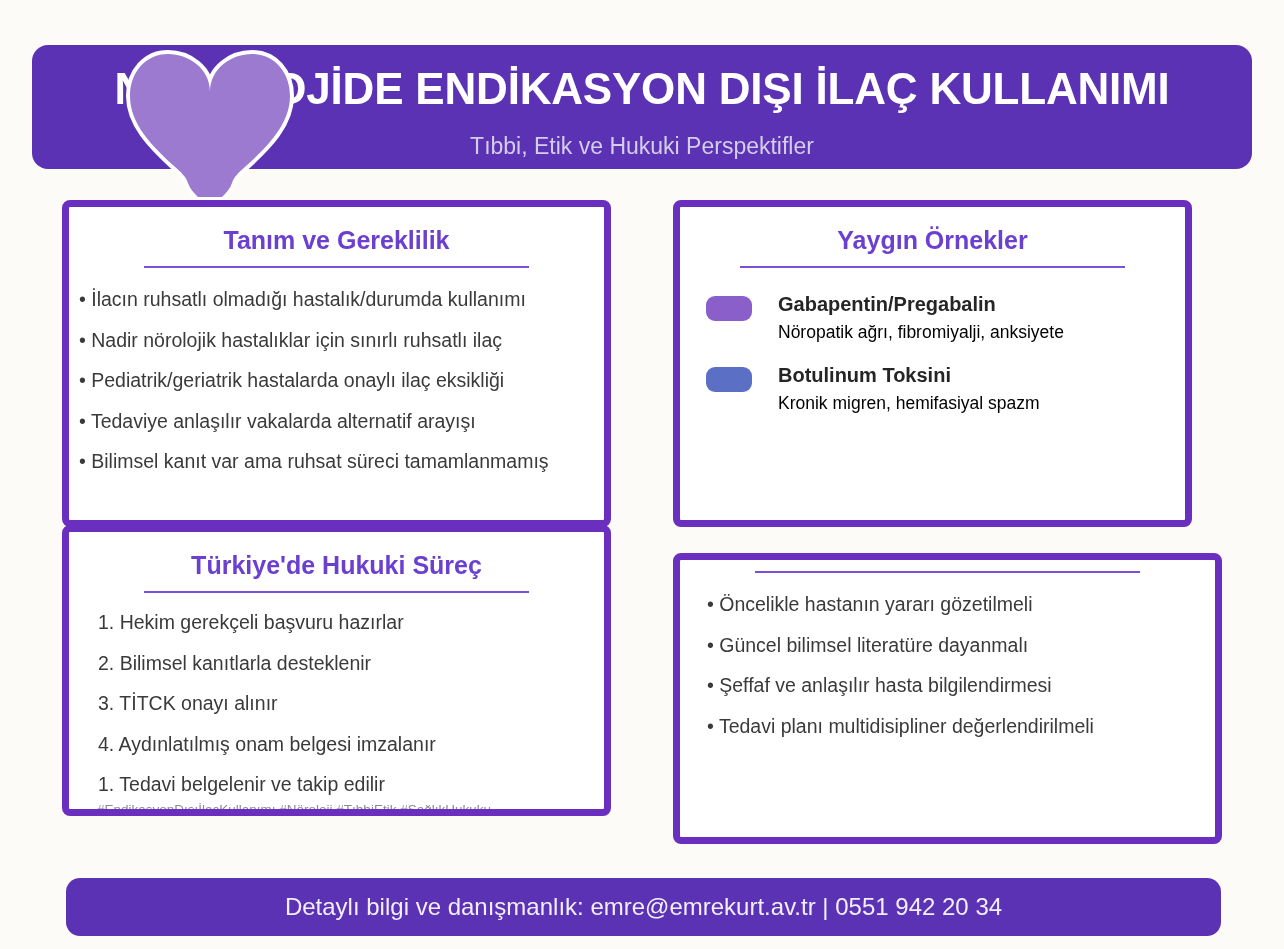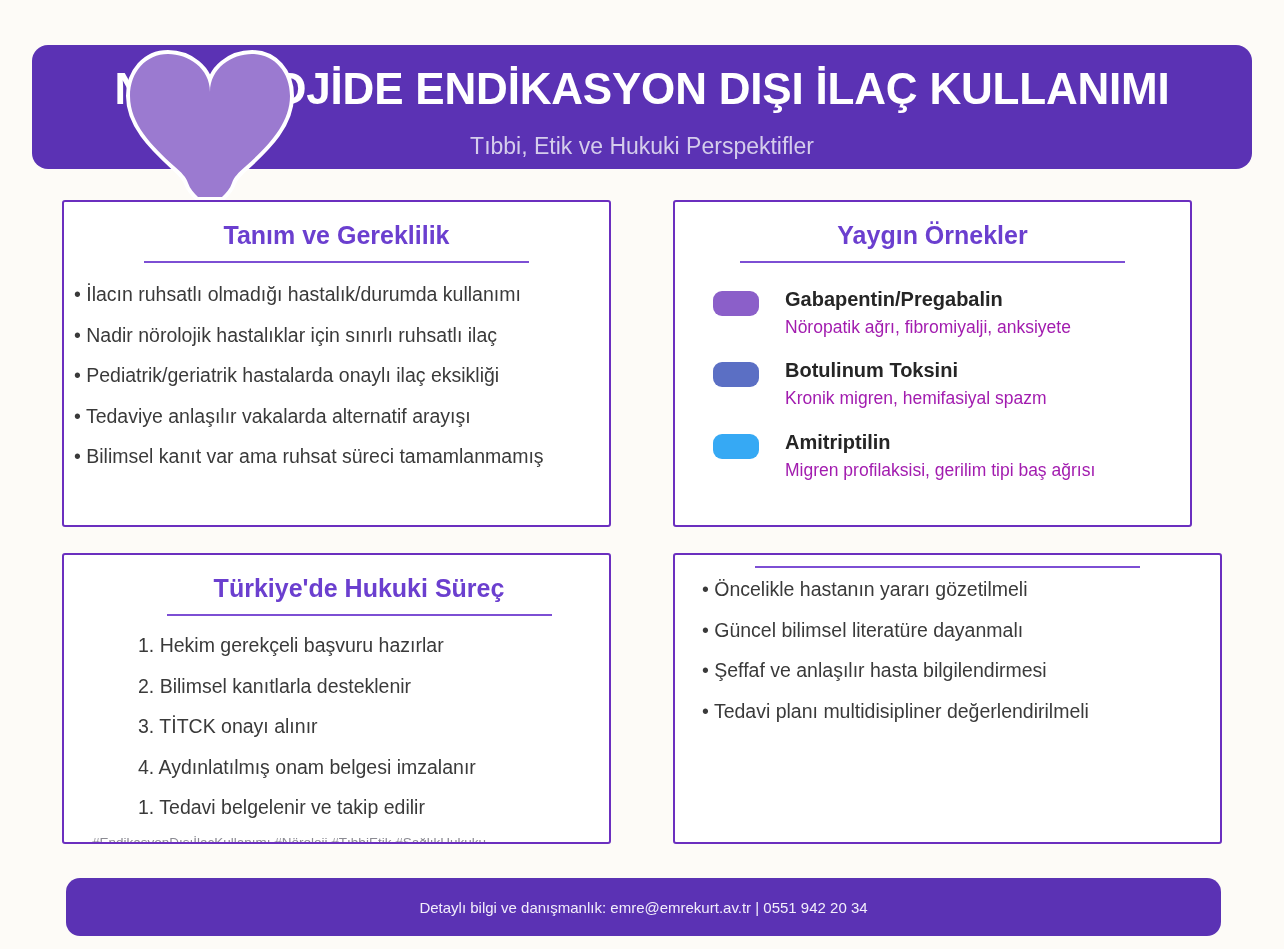--- a/index.html
+++ b/index.html
@@ -70,28 +70,28 @@
     width: 204px;
     height: 150px;
     z-index: 6;
     pointer-events: none;
   }
 
   
   .card {
     position: absolute;
     background: #ffffff;
-    border: 2px solid #f97316;
-    border-radius: 3px;
+    border: 7px solid #f97316;
+    border-radius: 8px;
     overflow: hidden;
   }
 
   .card-1 { left: 62px;  top: 200px; width: 549px; height: 327px; z-index: 3; }
   .card-2 { left: 673px; top: 200px; width: 519px; height: 327px; z-index: 3; }
-  .card-3 { left: 62px;  top: 553px; width: 549px; height: 291px; z-index: 3; padding-left: 45px; }
+  .card-3 { left: 62px;  top: 525px; width: 549px; height: 291px; z-index: 3; }
   .card-4 { left: 673px; top: 553px; width: 549px; height: 291px; z-index: 3; }
 
   .card-title {
     margin-top: 19px;
     text-align: center;
     color: #6b3fcf;
     font-size: 25px;
     font-weight: bold;
     white-space: nowrap;
   }
@@ -113,38 +113,38 @@
     font-size: 19.5px;
     line-height: 1.0;
     white-space: nowrap;
     padding-left: 10px;
     margin-bottom: 21px;
   }
   .list-row:last-child { margin-bottom: 0; }
 
   .card-1 .card-body { padding-top: 22px; }
   .card-3 .card-body { padding-top: 20px; }
-  .card-4 .card-body { padding-top: 12px; }
+  .card-4 .card-body { padding-top: 22px; }
 
   .card-3 .list-row { padding-left: 29px; margin-bottom: 21px; }
   .card-4 .list-row { padding-left: 27px; }
 
   
   .hashtags {
     position: absolute;
     left: 28px;
     bottom: -8px;
     color: #8a8a92;
     font-size: 13.5px;
     white-space: nowrap;
   }
 
   
   .legend {
-    padding: 26px 0 0 12px;
+    padding: 26px 0 0 0;
   }
 
   .legend-item {
     display: flex;
     align-items: flex-start;
     margin-bottom: 24px;
     padding-left: 26px;
   }
   .legend-item:last-child { margin-bottom: 0; }
 
@@ -162,21 +162,21 @@
   .legend-name {
     color: #252525;
     font-size: 20px;
     font-weight: bold;
     line-height: 1.05;
     white-space: nowrap;
   }
 
   .legend-desc {
     margin-top: 8px;
-    color: #a21caf;
+    color: #000000;
     font-size: 17.5px;
     line-height: 1.05;
     white-space: nowrap;
   }
 
   
   .footer {
     position: absolute;
     left: 66px;
     top: 878px;
@@ -184,21 +184,21 @@
     height: 58px;
     background: #5b32b4;
     border-radius: 14px;
     display: flex;
     align-items: center;
     justify-content: center;
   }
 
   .footer-text {
     color: #f2eefb;
-    font-size: 15px;
+    font-size: 24px;
     white-space: nowrap;
   }
 </style>
 </head>
 <body style="background: rgb(253, 251, 247);">
 
 <div id="page">
 
   <div class="header" style="background: rgb(91, 50, 180);">
     <div class="header-title">NÖROLOJİDE ENDİKASYON DIŞI İLAÇ KULLANIMI</div>
@@ -262,27 +262,20 @@
       </div>
 
       <div class="legend-item">
         <span class="legend-swatch" style="background: rgb(91, 111, 196);"></span>
         <span class="legend-text">
           <span class="legend-name">Botulinum Toksini</span>
           <span class="legend-desc" style="display:block;">Kronik migren, hemifasiyal spazm</span>
         </span>
       </div>
 
-      <div class="legend-item">
-        <span class="legend-swatch" style="background: rgb(54, 169, 244);"></span>
-        <span class="legend-text">
-          <span class="legend-name">Amitriptilin</span>
-          <span class="legend-desc" style="display:block;">Migren profilaksisi, gerilim tipi baş ağrısı</span>
-        </span>
-      </div>
 
     </div>
   </div>
 
   <div class="card card-3" style="border-color: rgb(107, 47, 191);">
     <div class="card-title" style="color: rgb(107, 63, 207);">Türkiye'de Hukuki Süreç</div>
     <div class="card-rule"></div>
     <div class="card-body">
       <div class="list-row">1. Hekim gerekçeli başvuru hazırlar</div>
       <div class="list-row">2. Bilimsel kanıtlarla desteklenir</div>

